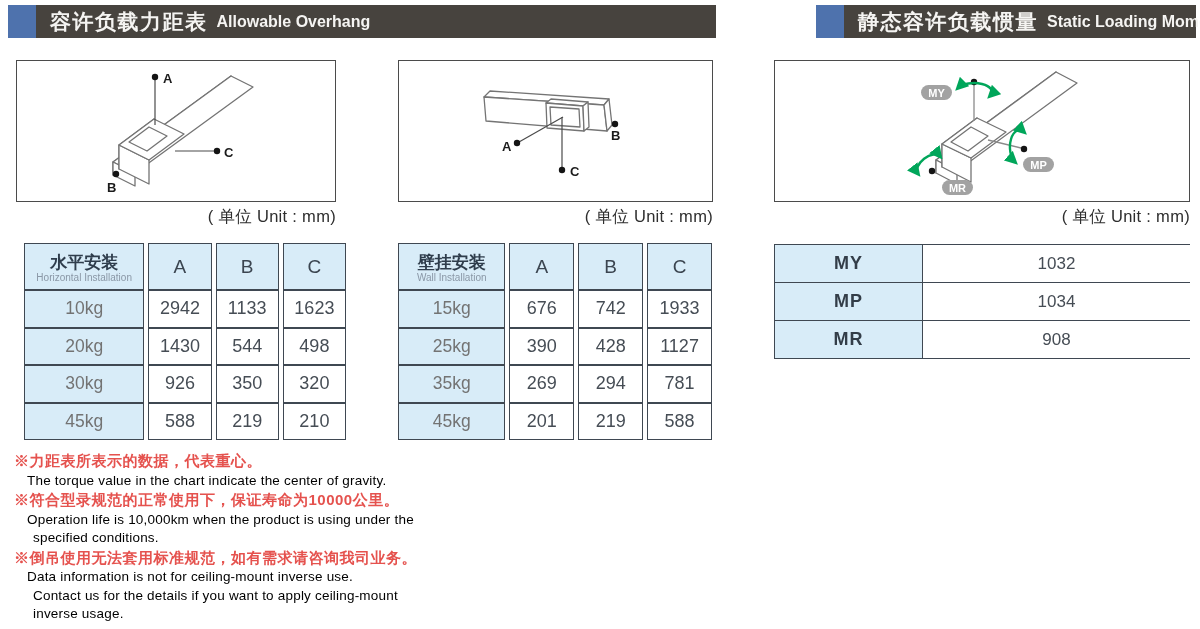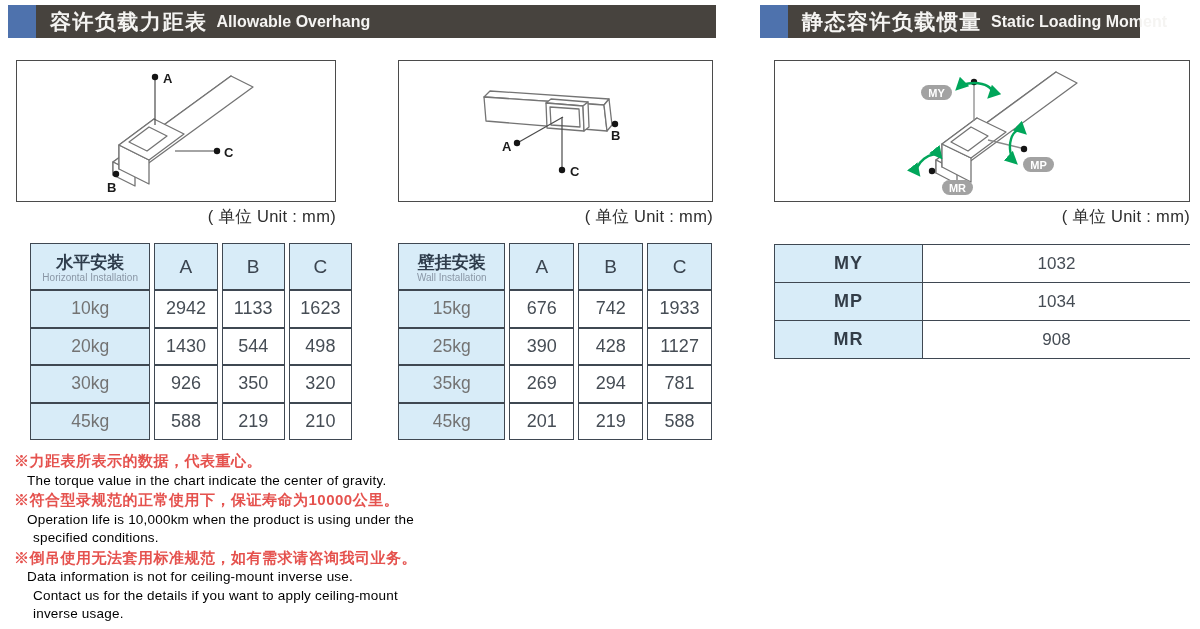--- a/index.html
+++ b/index.html
@@ -60,21 +60,21 @@
 </head>
 <body>
 
 <div class="page">
 
   <div class="bar" style="left:8px; width:708px;">
     <span class="bar-sq"></span>
     <span class="bar-zh">容许负载力距表</span>
     <span class="bar-en">Allowable Overhang</span>
   </div>
-  <div class="bar" style="left:760px; width:380px;">
+  <div class="bar" style="left:816px; width:380px;">
     <span class="bar-sq"></span>
     <span class="bar-zh">静态容许负载惯量</span>
     <span class="bar-en">Static Loading Moment</span>
   </div>
 
   <div class="dbox" style="left:16px; width:320px;">
     <svg viewBox="0 0 318 140">
       <g fill="#ffffff" stroke="#747474" stroke-width="1.3" stroke-linejoin="round">
         <polygon points="96,114 214,28 214,15 96,101"></polygon>
         <polygon points="96,101 214,15 236,26 118,112"></polygon>
@@ -168,21 +168,21 @@
         <path d="M215,35 A16,8 0 1 0 183,27" marker-start="url(#ah)" marker-end="url(#ah)"></path>
         <path d="M249,71 A9,16 0 1 0 240,101" marker-start="url(#ah)" marker-end="url(#ah)"></path>
         <g transform="rotate(-38 154 104)">
           <path d="M168,104 A14,8 0 1 0 140,104" marker-start="url(#ah)" marker-end="url(#ah)"></path>
         </g>
       </g>
     </svg>
   </div>
   <div class="unit" style="left:774px; width:416px;">( 单位 Unit : mm)</div>
 
-  <table class="spec-table" style="left:26px; top:243px; width:330px;">
+  <table class="spec-table" style="left:20px; top:243px; width:330px;">
     <colgroup>
         <col style="width:118px">
         <col style="width:62px">
         <col style="width:62px">
         <col style="width:62px">
       </colgroup>
     <tbody>
         <tr class="hd">
       <td class="blue">
         <div class="tt-zh">水平安装</div>

